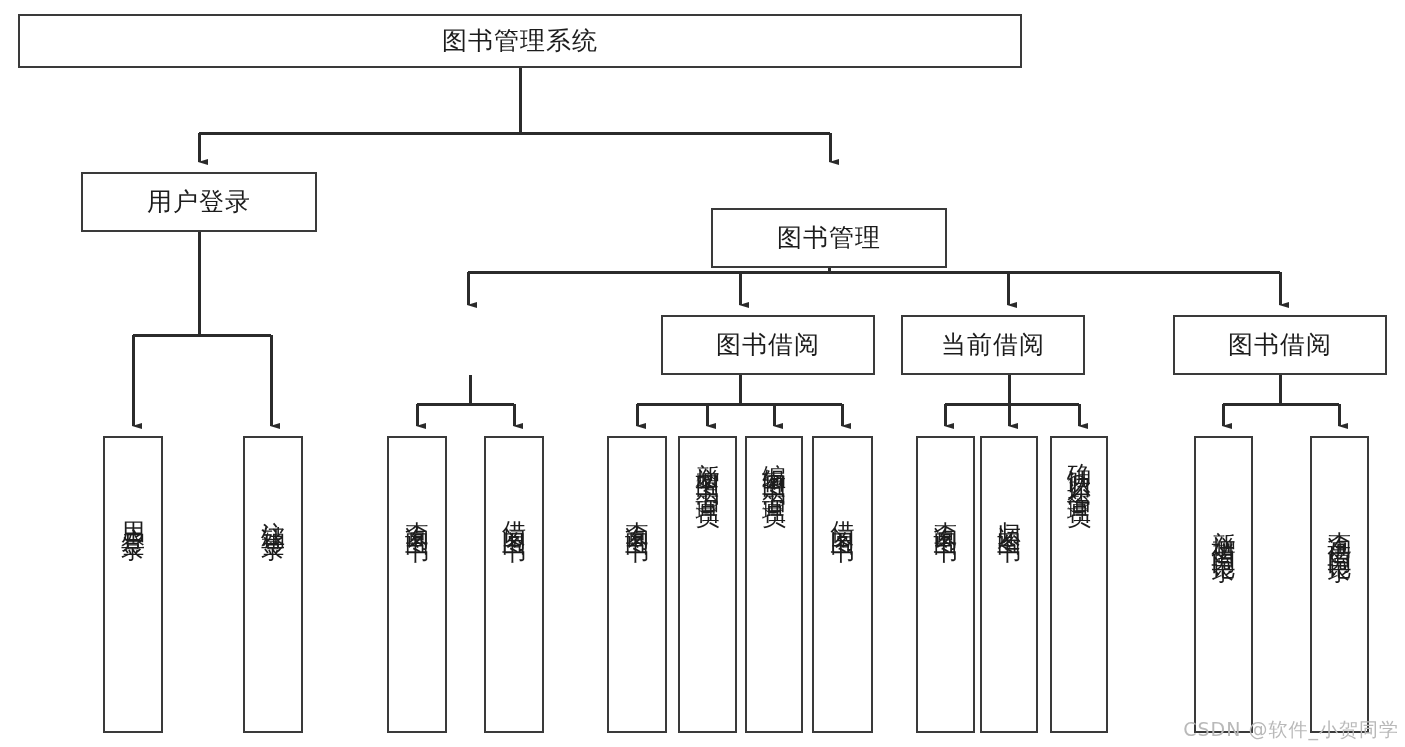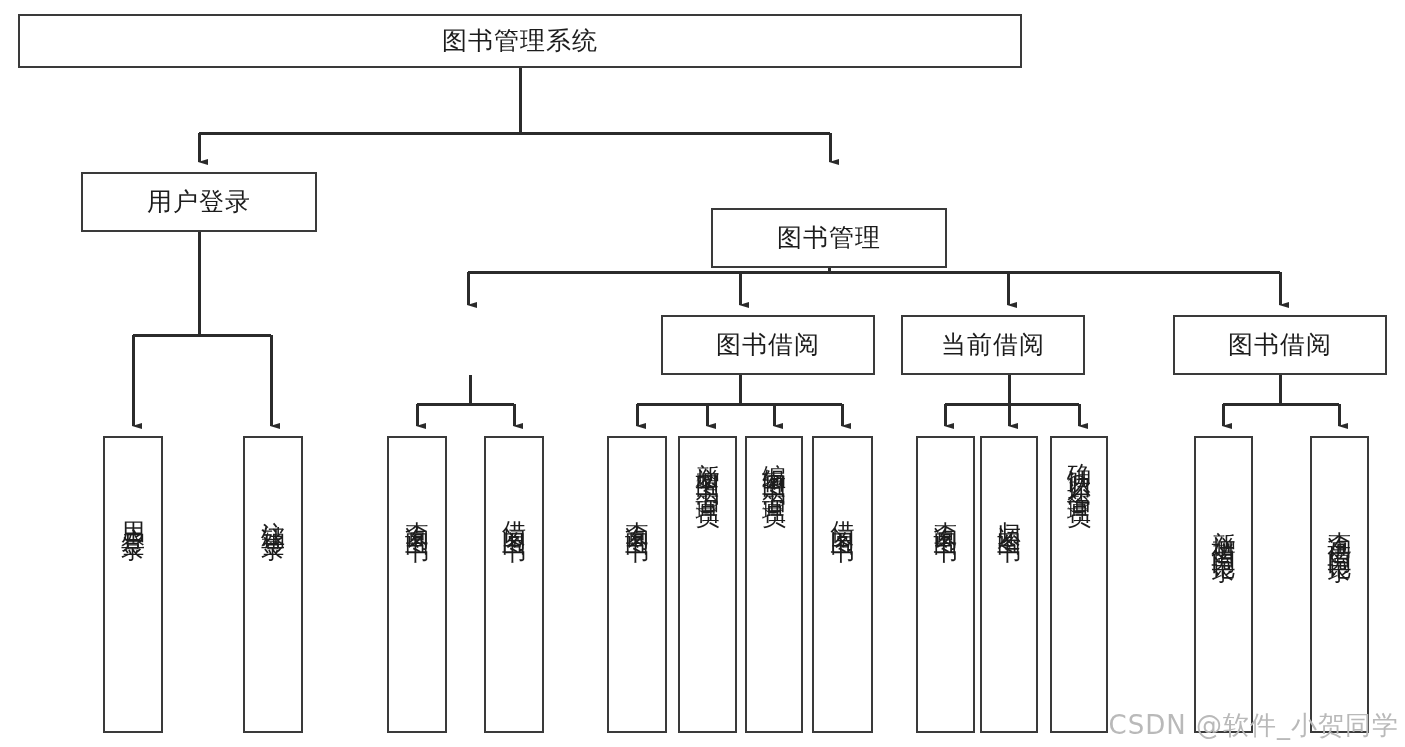--- a/index.html
+++ b/index.html
@@ -48,21 +48,21 @@
     margin-top:6px;
   }
   .node.v.tall .lbl{margin-top:2px;}
   .node.v.mid .lbl{margin-top:60px;}
   .node.v.low .lbl{margin-top:70px;}
 
   .watermark{
     position:absolute;
     right:6px;
     bottom:4px;
-    font-size:26px;
+    font-size:19px;
     color:#b9b9b9;
     letter-spacing:1px;
     white-space:nowrap;
     pointer-events:none;
   }
 </style>
 </head>
 <body>
 
 <div id="canvas">

